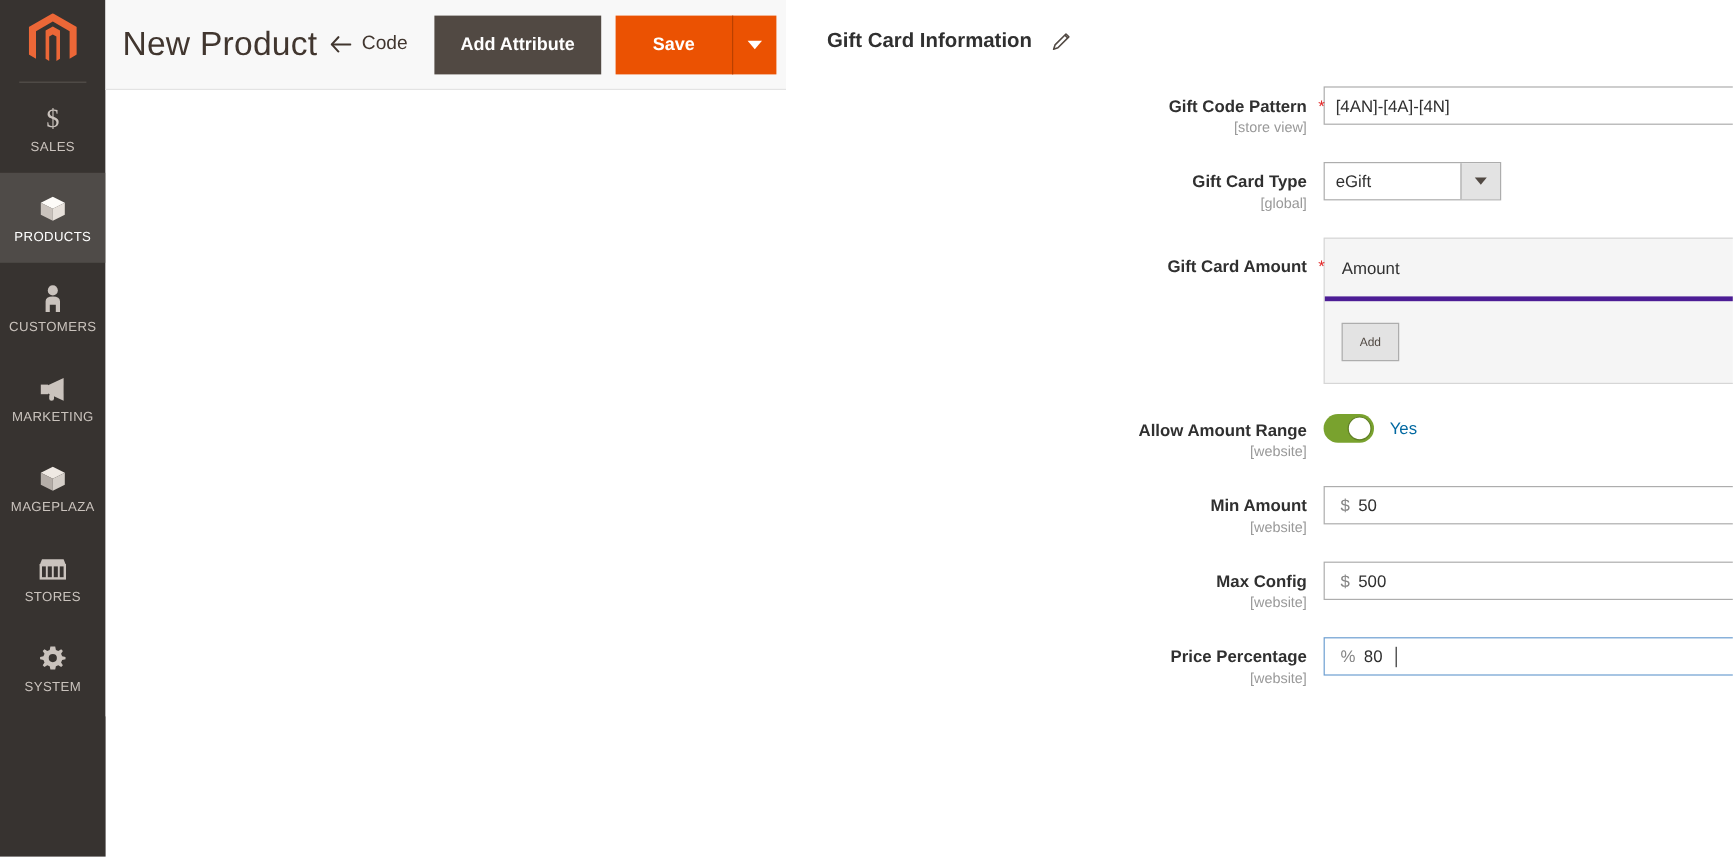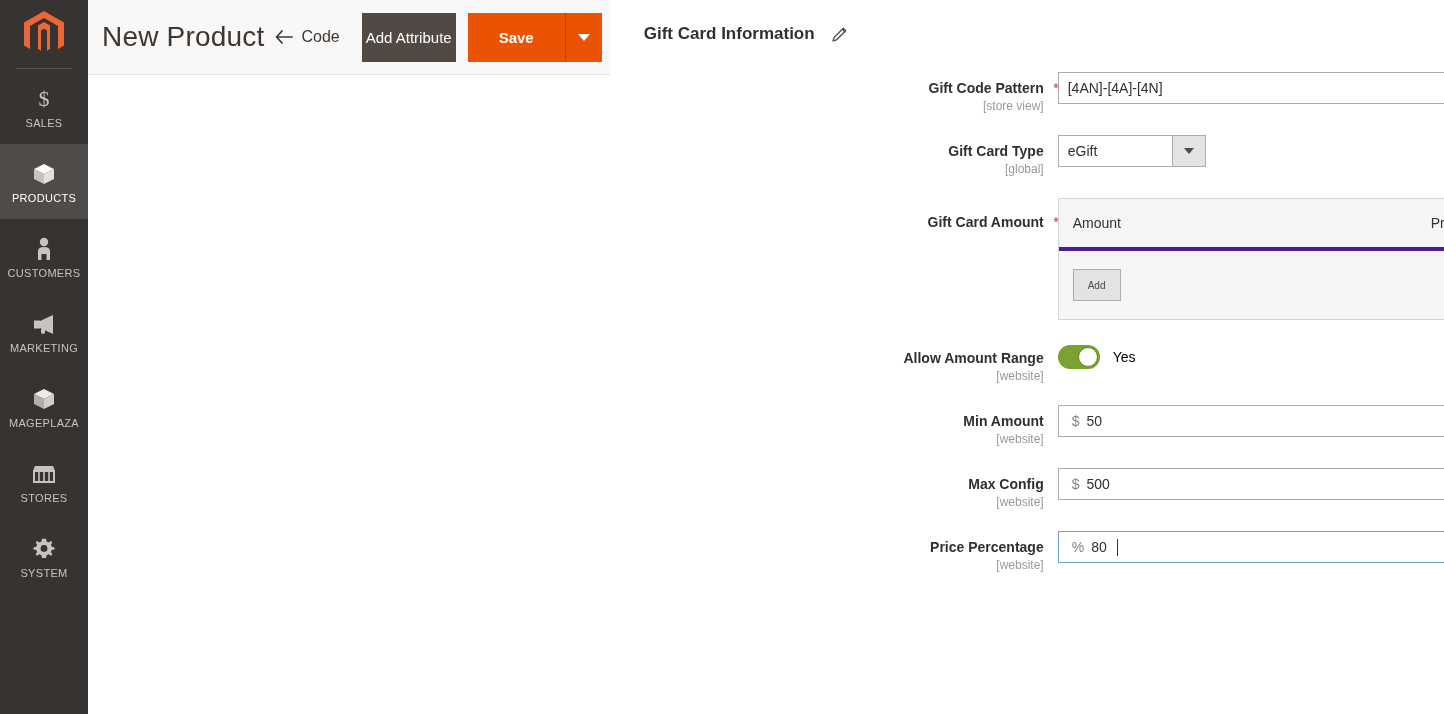--- a/index.html
+++ b/index.html
@@ -67,22 +67,22 @@
     display: flex; align-items: center; gap: 9px;
     font-size: 16px; color: #41362f;
     background: none; border: none; cursor: pointer;
     padding: 0 22px 0 10px;
     font-family: "Liberation Sans", sans-serif;
   }
   .arrow-left { width: 18px; height: 14px; display:block; }
   .btn-dark {
     background: #514943; color: #fff;
     border: none; cursor: pointer;
-    font-size: 15px; font-weight: normal;
-    padding: 0 4px; height: 49px;
+    font-size: 15px; font-weight: bold;
+    padding: 0 22px; height: 49px;
     font-family: "Liberation Sans", sans-serif;
   }
   .save-group { display: flex; height: 49px; margin-left: 12px; }
   .btn-save {
     background: #eb5202; color: #fff; border: none; cursor: pointer;
     font-size: 15px; font-weight: bold;
     padding: 0 31px; height: 49px;
     font-family: "Liberation Sans", sans-serif;
   }
   .btn-save-caret {
@@ -214,21 +214,21 @@
     width: 42px; height: 24px; border-radius: 12px;
     background: #79a22e; position: relative; cursor: pointer;
     display: block;
   }
   .toggle .knob {
     position: absolute; top: 2px; left: 20px;
     width: 20px; height: 20px; border-radius: 50%;
     background: #ffffff;
     border: 1px solid #5f7f24;
   }
-  .toggle-text { font-size: 14px; color: #000000; }
+  .toggle-text { font-size: 14px; color: #0369a1; }
 </style>
 </head>
 <body>
 
 <div class="app">
 
   <nav class="sidebar">
     <div class="logo-wrap">
       <svg class="logo" viewBox="0 0 40 46">
         <polygon points="20,0 40,11.5 40,34.5 34,38 34,15 20,7 6,15 6,38 0,34.5 0,11.5" fill="#ec6737"></polygon>

